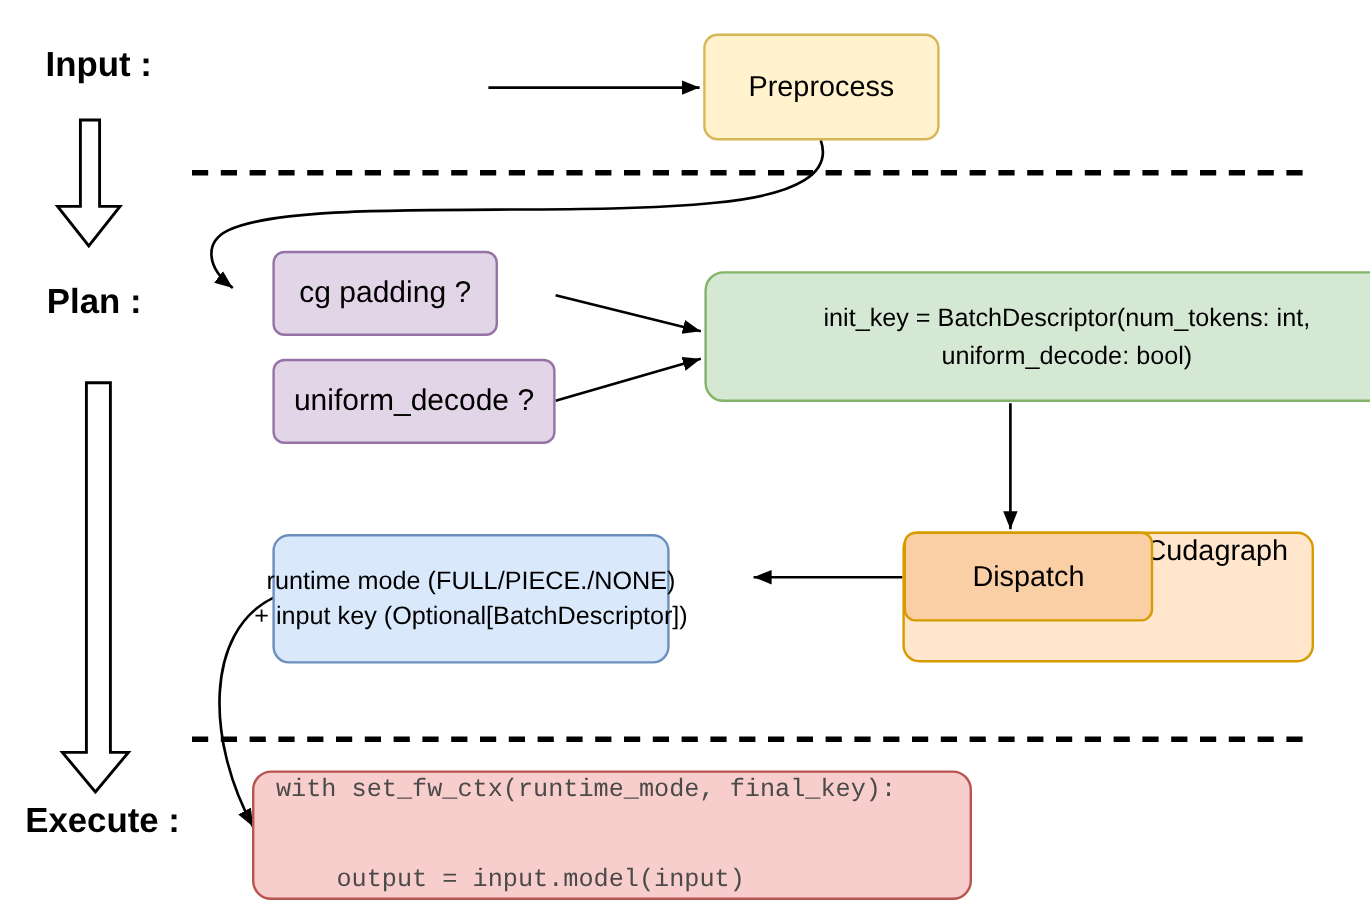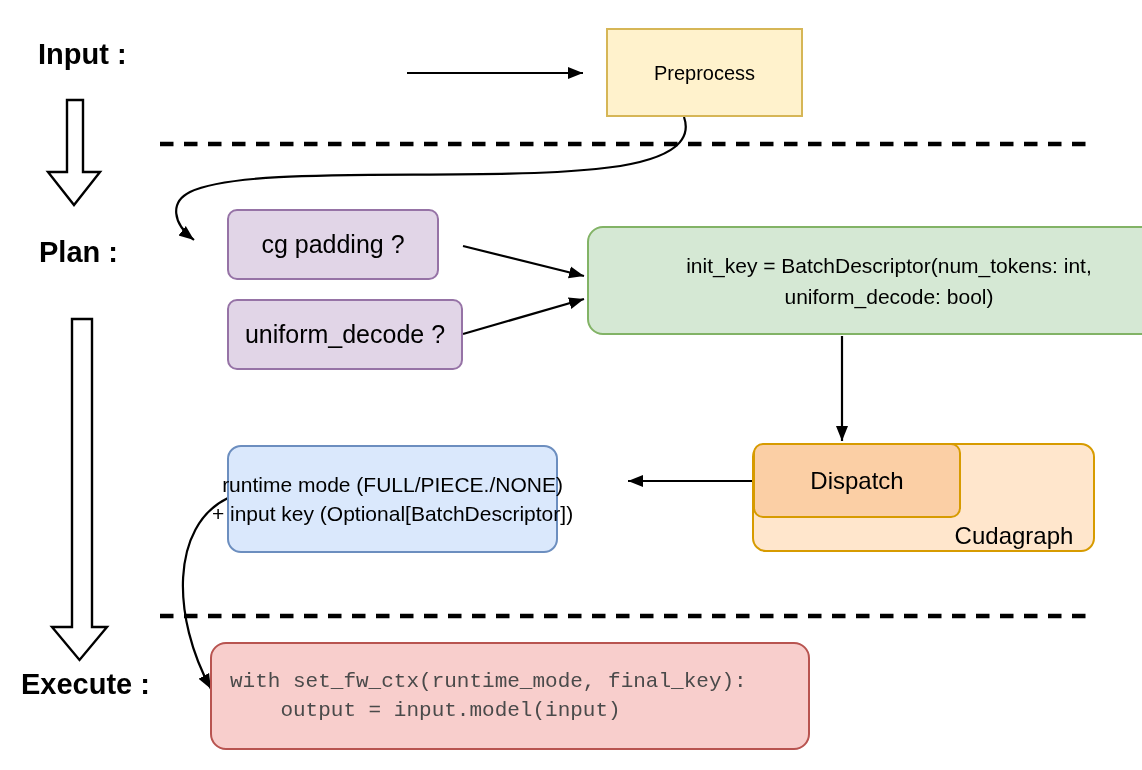--- a/index.html
+++ b/index.html
@@ -39,26 +39,25 @@
     color: #000000;
     line-height: 1.3;
   }
   .node-inputbatch {
     left: 207px; top: 28px; width: 200px; height: 90px;
     background: #f8cecc; border: 2px solid #b85450; border-radius: 12px;
     font-size: 24px;
   }
   .node-preprocess {
     left: 586px; top: 28px; width: 197px; height: 89px;
-    background: #fff2cc; border: 2px solid #d6b656; border-radius: 0;
-    font-size: 20px;
-    margin-left: 20px;
+    background: #fff2cc; border: 2px solid #d6b656; border-radius: 12px;
+    font-size: 24px;
   }
   .node-cgpadding {
-    left: 227px; top: 209px; width: 212px; height: 71px;
+    left: 227px; top: 209px; width: 188px; height: 71px;
     background: #e1d5e7; border: 2px solid #9673a6; border-radius: 10px;
     font-size: 25px;
   }
   .node-uniformdecode {
     left: 227px; top: 299px; width: 236px; height: 71px;
     background: #e1d5e7; border: 2px solid #9673a6; border-radius: 10px;
     font-size: 25px;
     justify-content: center;
   }
   .node-initkey {
@@ -72,34 +71,34 @@
   }
   .node-dispatch-inner {
     left: 753px; top: 443px; width: 208px; height: 75px;
     background: #fbcfa5; border: 2px solid #d79b00; border-radius: 10px;
     font-size: 24px;
   }
   .cudagraph-label {
     position: absolute;
     left: 933px; top: 443px; width: 162px; height: 109px;
     display: flex; flex-direction: column;
-    align-items: center; justify-content: flex-end;
+    align-items: center; justify-content: flex-start;
     font-size: 24px; line-height: 33px; color: #000000;
     text-align: center;
   }
   .node-runtime {
     left: 227px; top: 445px; width: 331px; height: 108px;
     background: #dae8fc; border: 2px solid #6c8ebf; border-radius: 14px;
     font-size: 21px; line-height: 29px;
   }
   .node-execute {
     left: 210px; top: 642px; width: 600px; height: 108px;
     background: #f8cecc; border: 2px solid #b85450; border-radius: 16px;
     align-items: flex-start;
-    justify-content: center;
+    justify-content: space-between;
     padding-left: 18px;
     font-family: "Liberation Mono", "DejaVu Sans Mono", monospace;
     font-size: 21px; line-height: 29px;
     color: #4a4a4a;
     text-align: left;
   }
   .code-line {
     white-space: pre;
   }
   .node-line {

